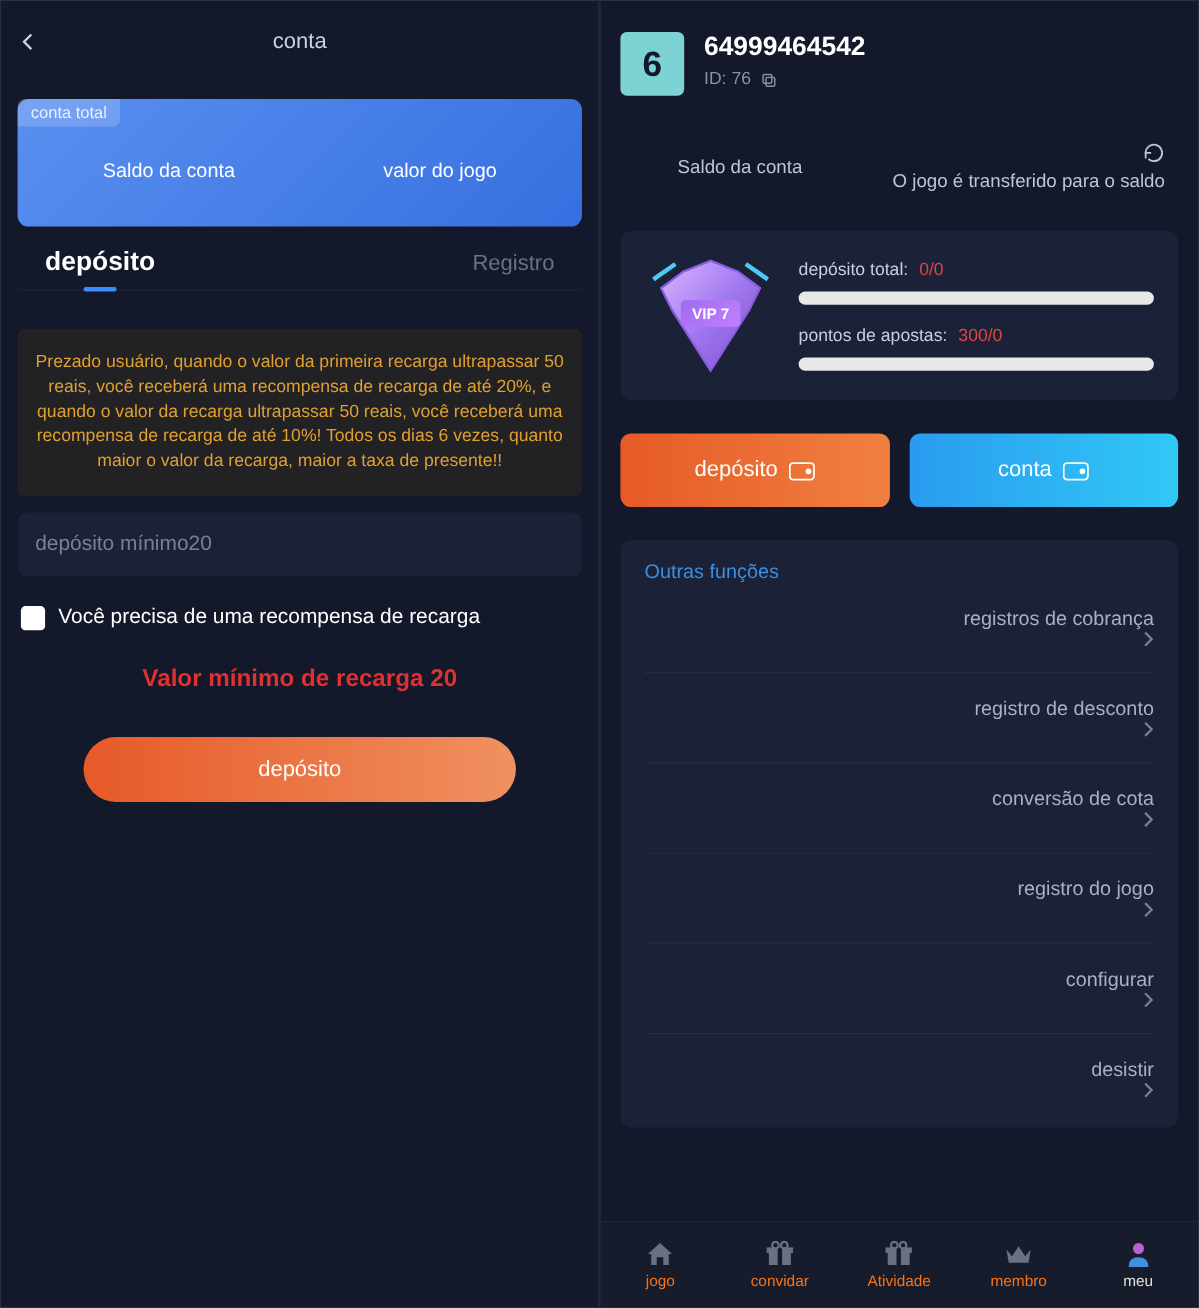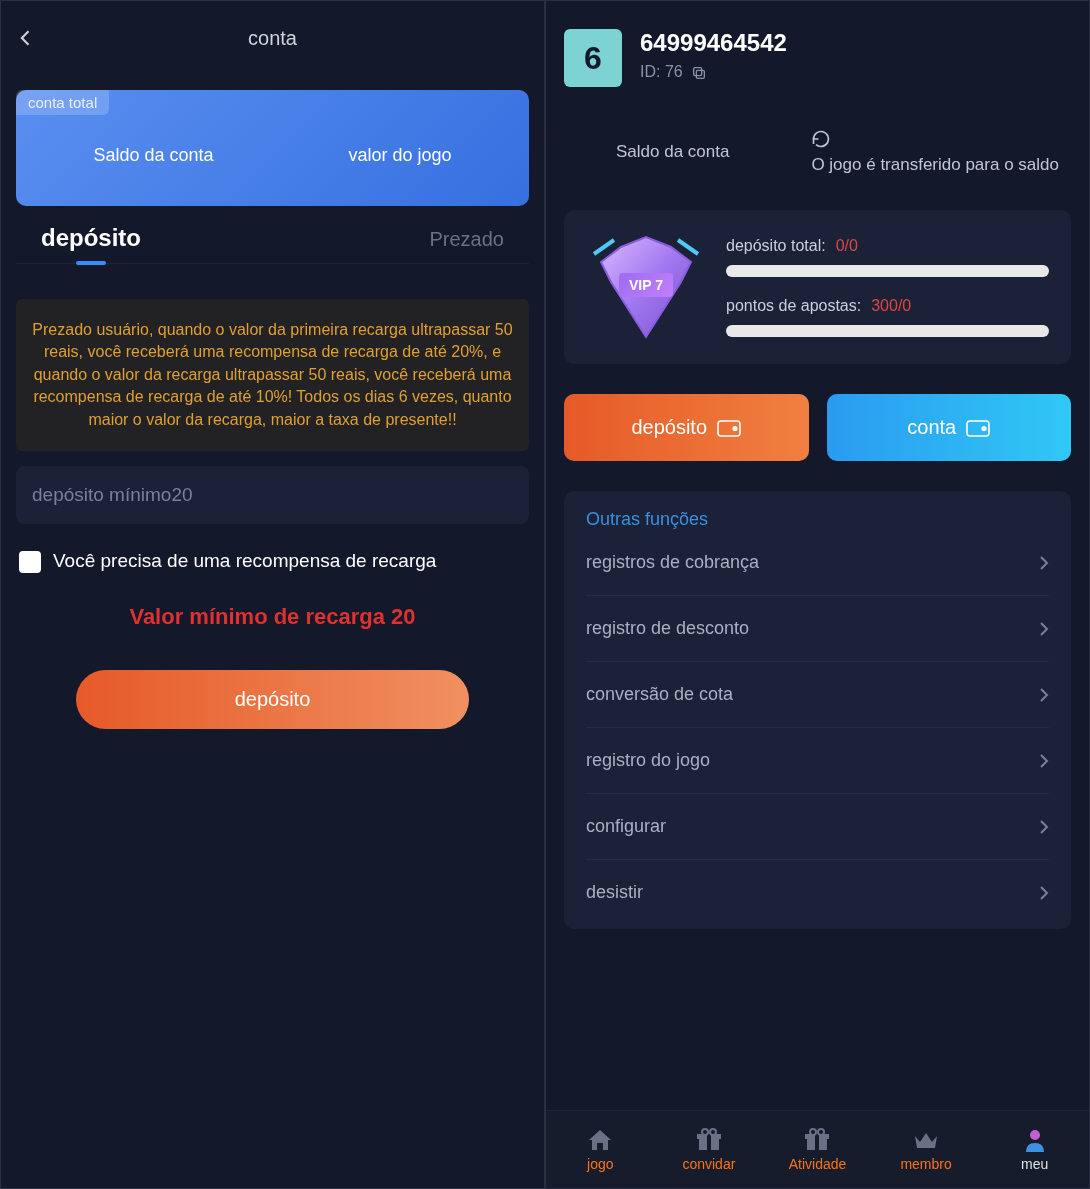--- a/index.html
+++ b/index.html
@@ -174,21 +174,21 @@
   .copy-icn { width: 16px; height: 16px; }
 
   .trans-row {
     display: flex;
     justify-content: space-between;
     padding: 30px 30px 20px 70px;
     color: #bfc6d8;
     font-size: 17px;
     align-items: center;
   }
-  .trans-right { display: flex; flex-direction: column; align-items: flex-start; gap: 6px; }
+  .trans-right { display: flex; flex-direction: column; align-items: flex-end; gap: 6px; }
   .refresh-icn { width: 20px; height: 20px; }
 
   .vip-card {
     margin: 15px 18px;
     background: #1b2136;
     border-radius: 10px;
     padding: 22px;
     display: flex;
     gap: 20px;
     align-items: center;
@@ -250,26 +250,27 @@
   .funcs {
     margin: 15px 18px;
     background: #1b2136;
     border-radius: 10px;
     padding: 18px 22px 4px 22px;
   }
   .funcs-title { color: #3a8fe0; font-size: 18px; }
   .func-item {
     display: flex;
     justify-content: space-between;
-    align-items: center;
+    align-items: flex-end;
     padding: 22px 0;
     border-bottom: 1px solid rgba(255,255,255,0.05);
     color: #a8b0c4;
     font-size: 18px;
     cursor: pointer;
+    flex-direction: column;
   }
   .func-item:last-child { border-bottom: none; }
   .chev { width: 10px; height: 16px; }
 
   .navbar {
     position: absolute;
     bottom: 0; left: 0; right: 0;
     height: 78px;
     background: #171c2c;
     display: flex;
@@ -304,21 +305,21 @@
   <div class="bal-card">
     <span class="bal-tag">conta total</span>
     <div class="bal-row">
       <span>Saldo da conta</span>
       <span>valor do jogo</span>
     </div>
   </div>
 
   <div class="tabs">
     <div class="tab active">depósito</div>
-    <div class="tab tab-right">Prezado</div>
+    <div class="tab tab-right">Registro</div>
   </div>
 
   <div class="promo">Prezado usuário, quando o valor da primeira recarga ultrapassar 50 reais, você receberá uma recompensa de recarga de até 20%, e quando o valor da recarga ultrapassar 50 reais, você receberá uma recompensa de recarga de até 10%! Todos os dias 6 vezes, quanto maior o valor da recarga, maior a taxa de presente!!</div>
 
   <div class="amt-field">depósito mínimo20</div>
 
   <div class="chk-row">
     <div class="chk"></div>
     <div class="chk-label">Você precisa de uma recompensa de recarga</div>
   </div>

